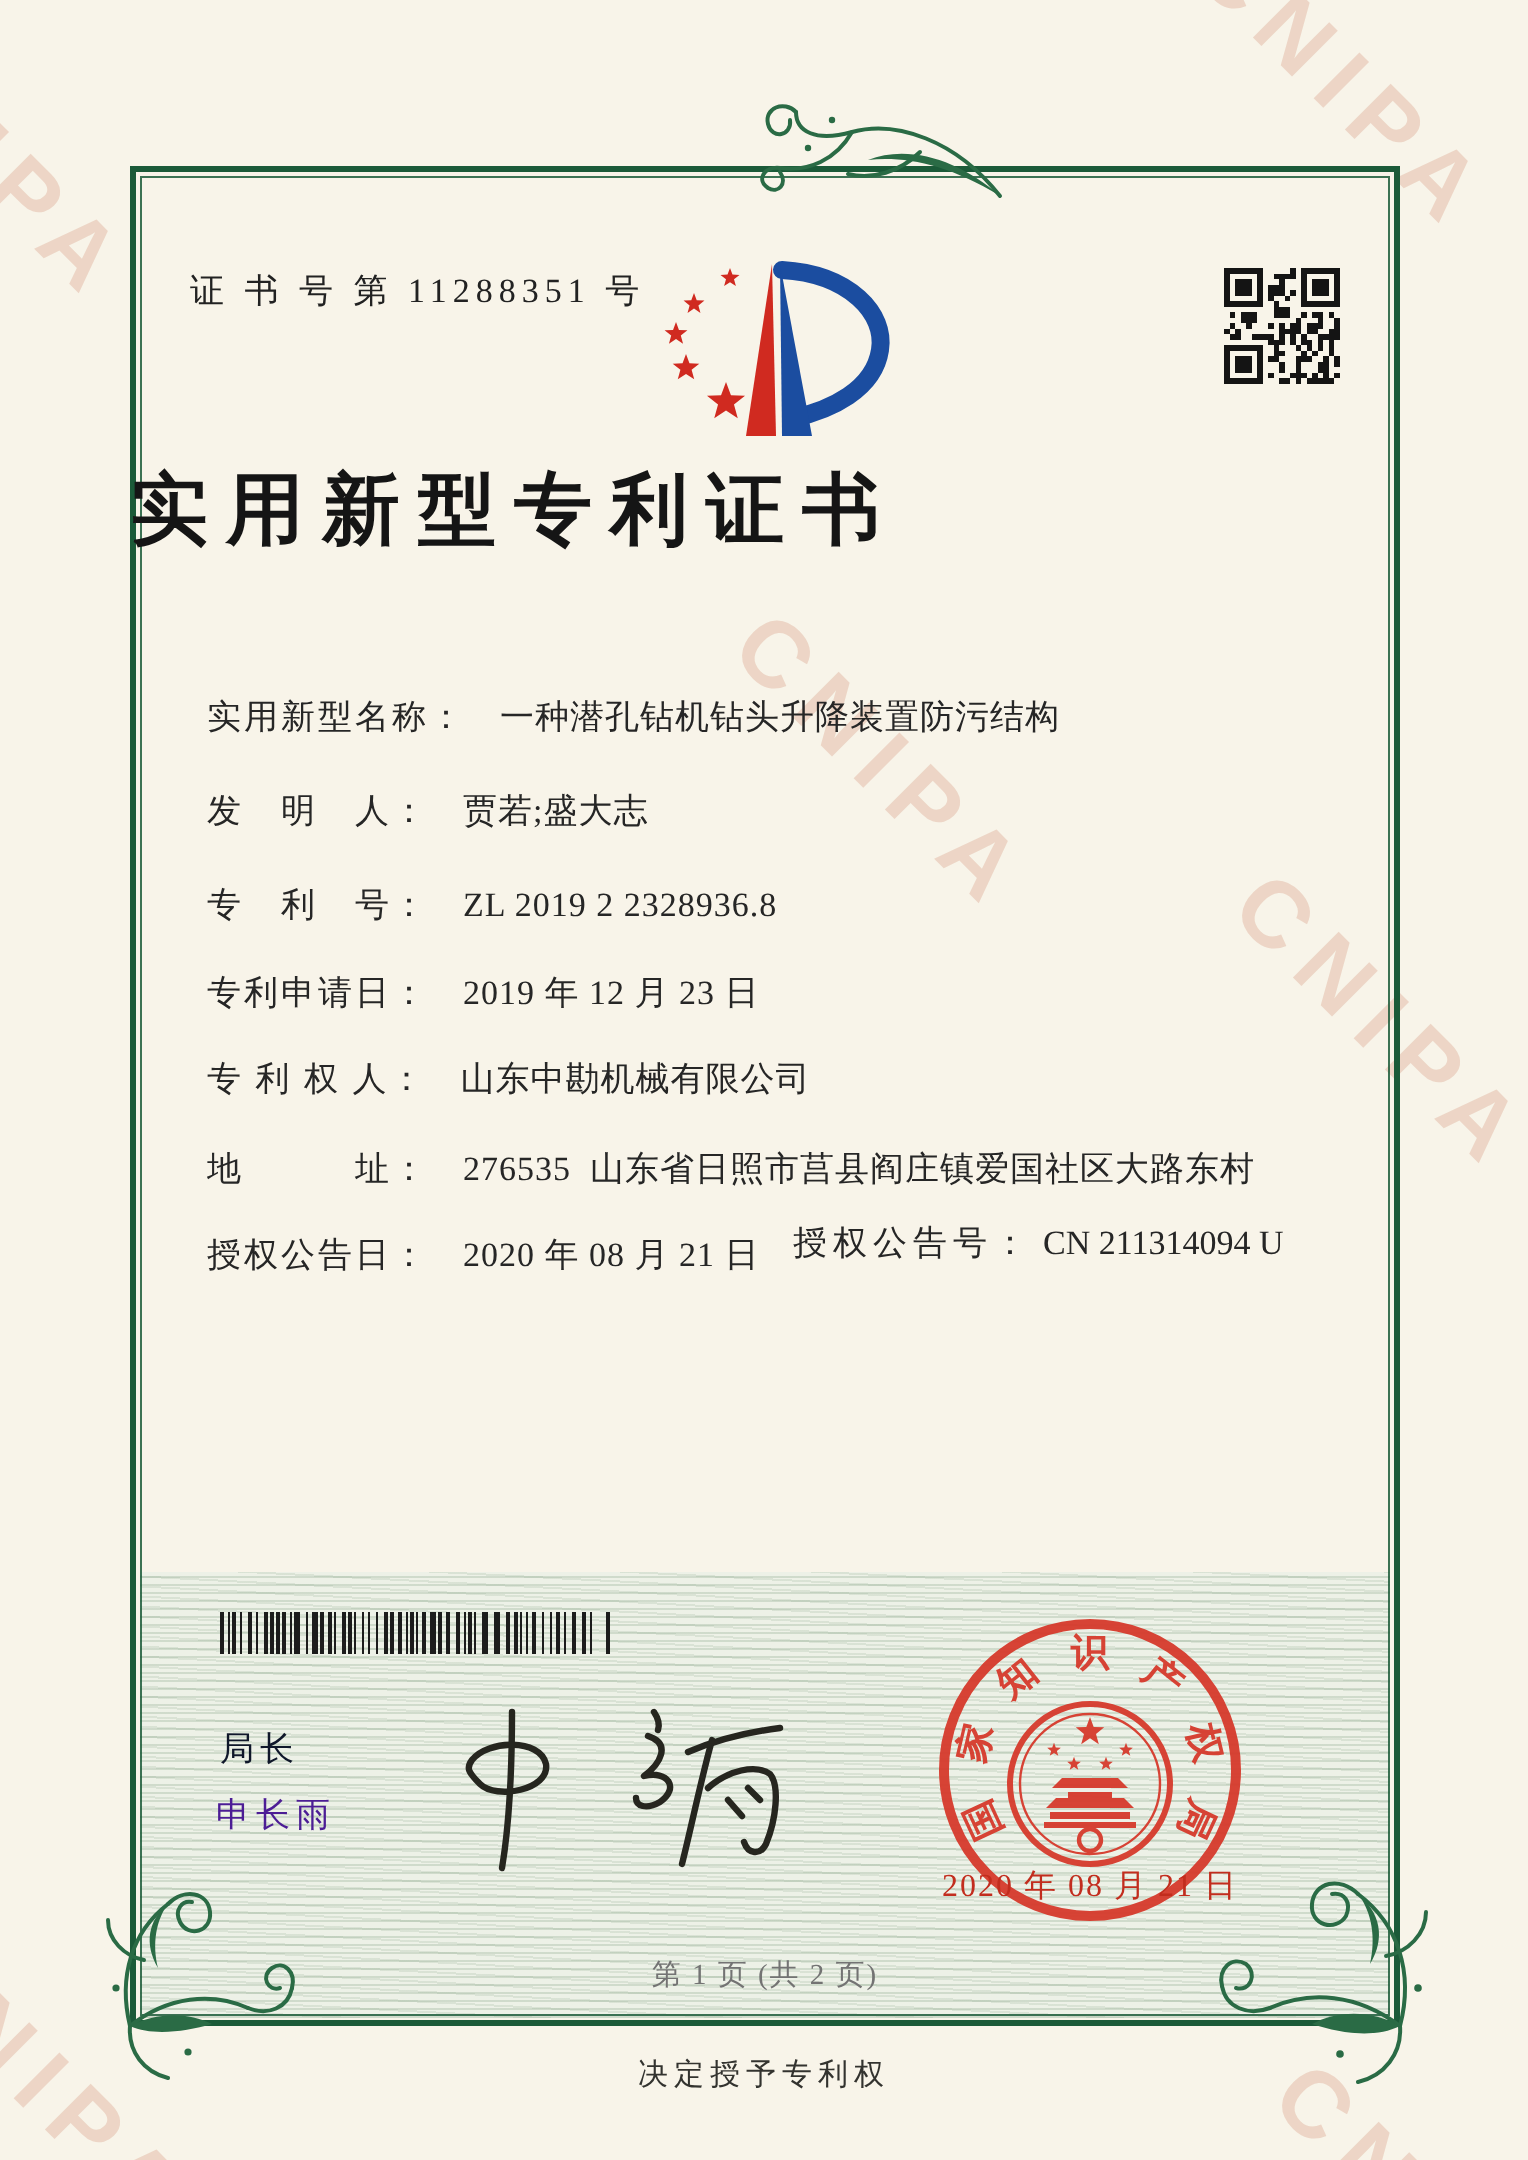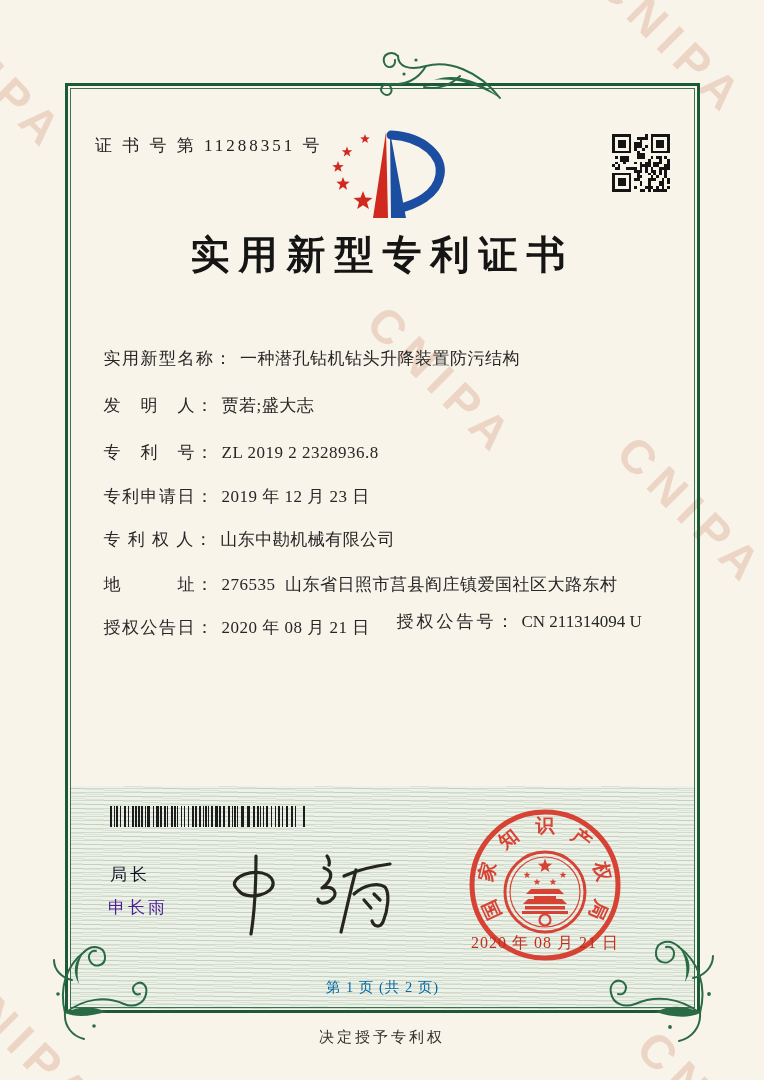--- a/index.html
+++ b/index.html
@@ -33,25 +33,25 @@
       repeating-linear-gradient(0deg, rgba(140,168,140,.30) 0 1px, transparent 1px 4px),
       repeating-linear-gradient(3deg, rgba(140,168,140,.20) 0 1px, transparent 1px 5px);
   }
   .orn{position:absolute; z-index:3;}
   
   .cert-no{position:absolute; left:95px; top:134px; z-index:3; font-size:17px; letter-spacing:3px; color:#222;}
   .logo{position:absolute; left:327px; top:124px; z-index:3;}
   .qr{position:absolute; left:612px; top:134px; z-index:3;}
   .title{
     position:absolute; left:65px; top:228px; width:635px; z-index:3;
-    text-align:center; font-size:39px; font-weight:bold; letter-spacing:9px; color:#151515;
+    font-size:39px; font-weight:bold; letter-spacing:9px; color:#151515;
   }
   
   .row{position:absolute; left:95px; z-index:3; font-size:17px; line-height:25px; white-space:pre; color:#262626;}
-  .row .lab{letter-spacing:1.5px; margin-right:7px;}
+  .row .lab{letter-spacing:1.5px; margin-right:17px;}
   .row .val{letter-spacing:.5px;}
   .r1{top:321px;} .r2{top:368px;} .r3{top:415px;} .r4{top:459px;}
   .r5{top:502px;} .r6{top:547px;} .r7{top:590px;text-align:center;}
   .grant-no{position:absolute; left:388px; top:590px; z-index:3; font-size:17px; white-space:pre;}
   .grant-no .lab{letter-spacing:3px; margin-right:5px;}
   
   .body-text{
     position:absolute; left:95px; top:628px; width:576px; z-index:3;
     font-size:16.5px; line-height:28.5px; color:#30302c;
     font-style:italic; text-align:justify;
@@ -62,21 +62,21 @@
   .signer-title{position:absolute; left:110px; top:863px; z-index:3; font-size:17px; letter-spacing:3px; color:#0f172a;}
   .signer-name{position:absolute; left:108px; top:896px; z-index:3; font-size:17px; letter-spacing:3px; color:#4c1d95;}
   .signature{position:absolute; left:218px; top:842px; z-index:4;}
   .seal{position:absolute; left:468px; top:808px; z-index:4; opacity:.95;}
   .seal-date{
     position:absolute; left:462px; top:933px; width:166px; z-index:5;
     text-align:center; font-size:16px; letter-spacing:1px; color:#c22d1e;
   }
   .footer-page{
     position:absolute; left:65px; top:978px; width:635px; z-index:3;
-    text-align:center; font-size:14.5px; letter-spacing:1px; color:#0369a1;
+    text-align:center; font-size:14.5px; letter-spacing:1px; color:#737373;
   }
   .footer-note{
     position:absolute; left:0; top:1028px; width:764px; z-index:3;
     text-align:center; font-size:15px; letter-spacing:3px; color:#33332f;
   }
 </style>
 </head>
 <body>
 
 <div class="wm" style="left:-55px; top:-10px;">CNIPA</div>

